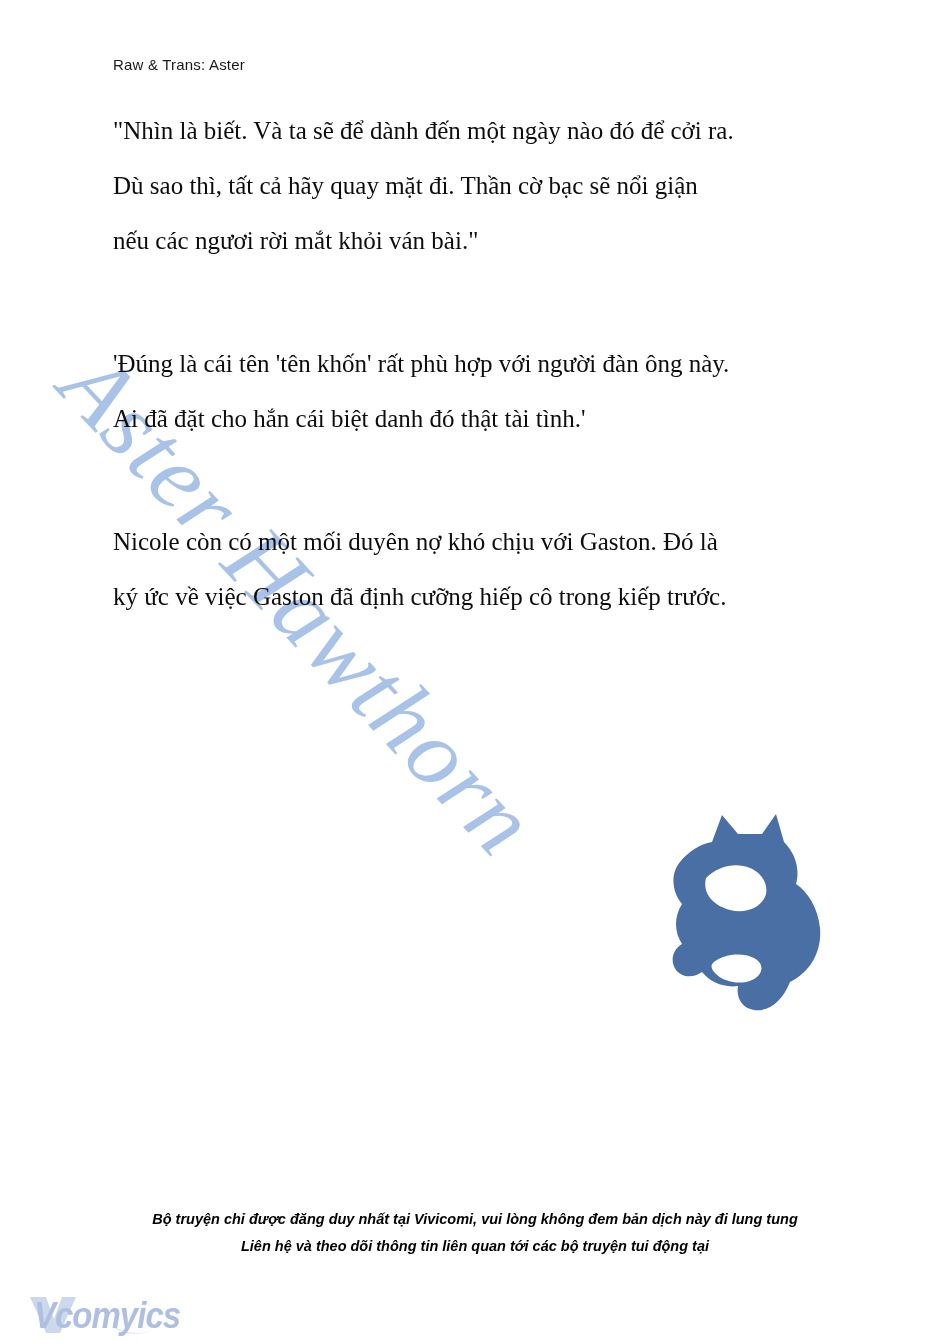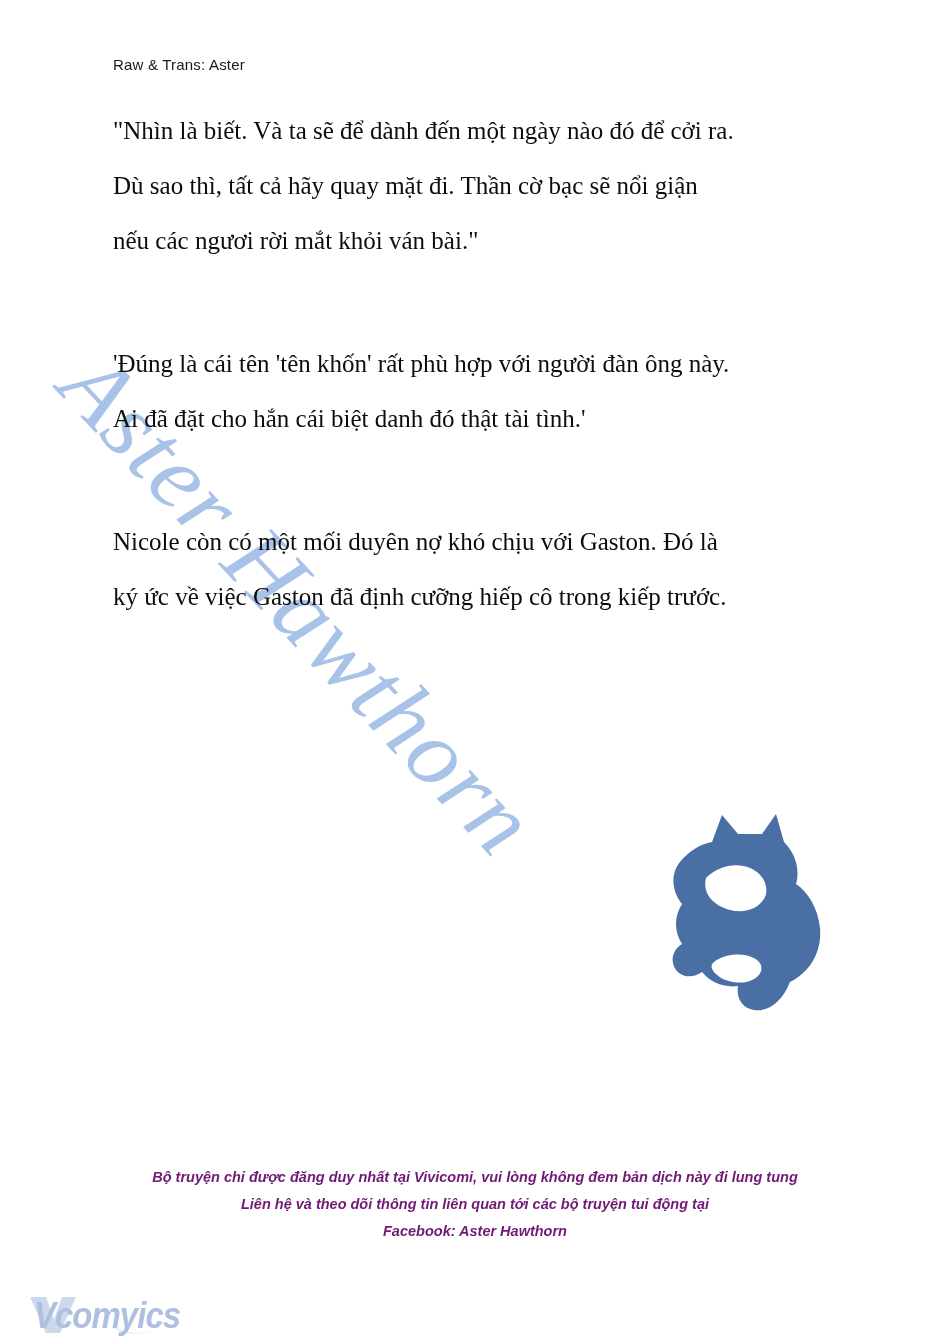--- a/index.html
+++ b/index.html
@@ -71,28 +71,28 @@
     white-space: pre-line;
   }
   .para + .para {
     margin-top: 68px;
   }
 
   
   .footer-note {
     position: absolute;
     left: 0;
-    top: 1164px;
+    top: 1206px;
     width: 950px;
     text-align: center;
     font-family: "Liberation Sans", "DejaVu Sans", sans-serif;
     font-size: 14.5px;
     font-weight: bold;
     font-style: italic;
-    color: #701a75;
+    color: #000000;
     line-height: 27px;
   }
 
   
   .bottom-bar {
     position: absolute;
     left: 0;
     top: 1283px;
     width: 950px;
     height: 60px;
@@ -187,21 +187,20 @@
 nếu các ngươi rời mắt khỏi ván bài."</p>
     <p class="para">'Đúng là cái tên 'tên khốn' rất phù hợp với người đàn ông này.
 Ai đã đặt cho hắn cái biệt danh đó thật tài tình.'</p>
     <p class="para">Nicole còn có một mối duyên nợ khó chịu với Gaston. Đó là
 ký ức về việc Gaston đã định cưỡng hiếp cô trong kiếp trước.</p>
   </div>
 
   <div class="footer-note">
     <div>Bộ truyện chỉ được đăng duy nhất tại Vivicomi, vui lòng không đem bản dịch này đi lung tung</div>
     <div>Liên hệ và theo dõi thông tin liên quan tới các bộ truyện tui động tại</div>
-    <div>Facebook: Aster Hawthorn</div>
   </div>
 
   <div class="bottom-bar"></div>
 
   <div class="brand-logo">
     <svg viewBox="0 0 150 48" width="150" height="48" aria-hidden="true">
       <path fill="#c3d2ea" d="M4 8 L20 8 L28 30 L36 8 L50 8 L34 44 L20 44 Z" opacity="0.85"></path>
       <path fill="#dde6f5" d="M86 36 C96 44 112 46 124 42 C116 46 100 46 90 40 Z"></path>
     </svg>
   </div>

